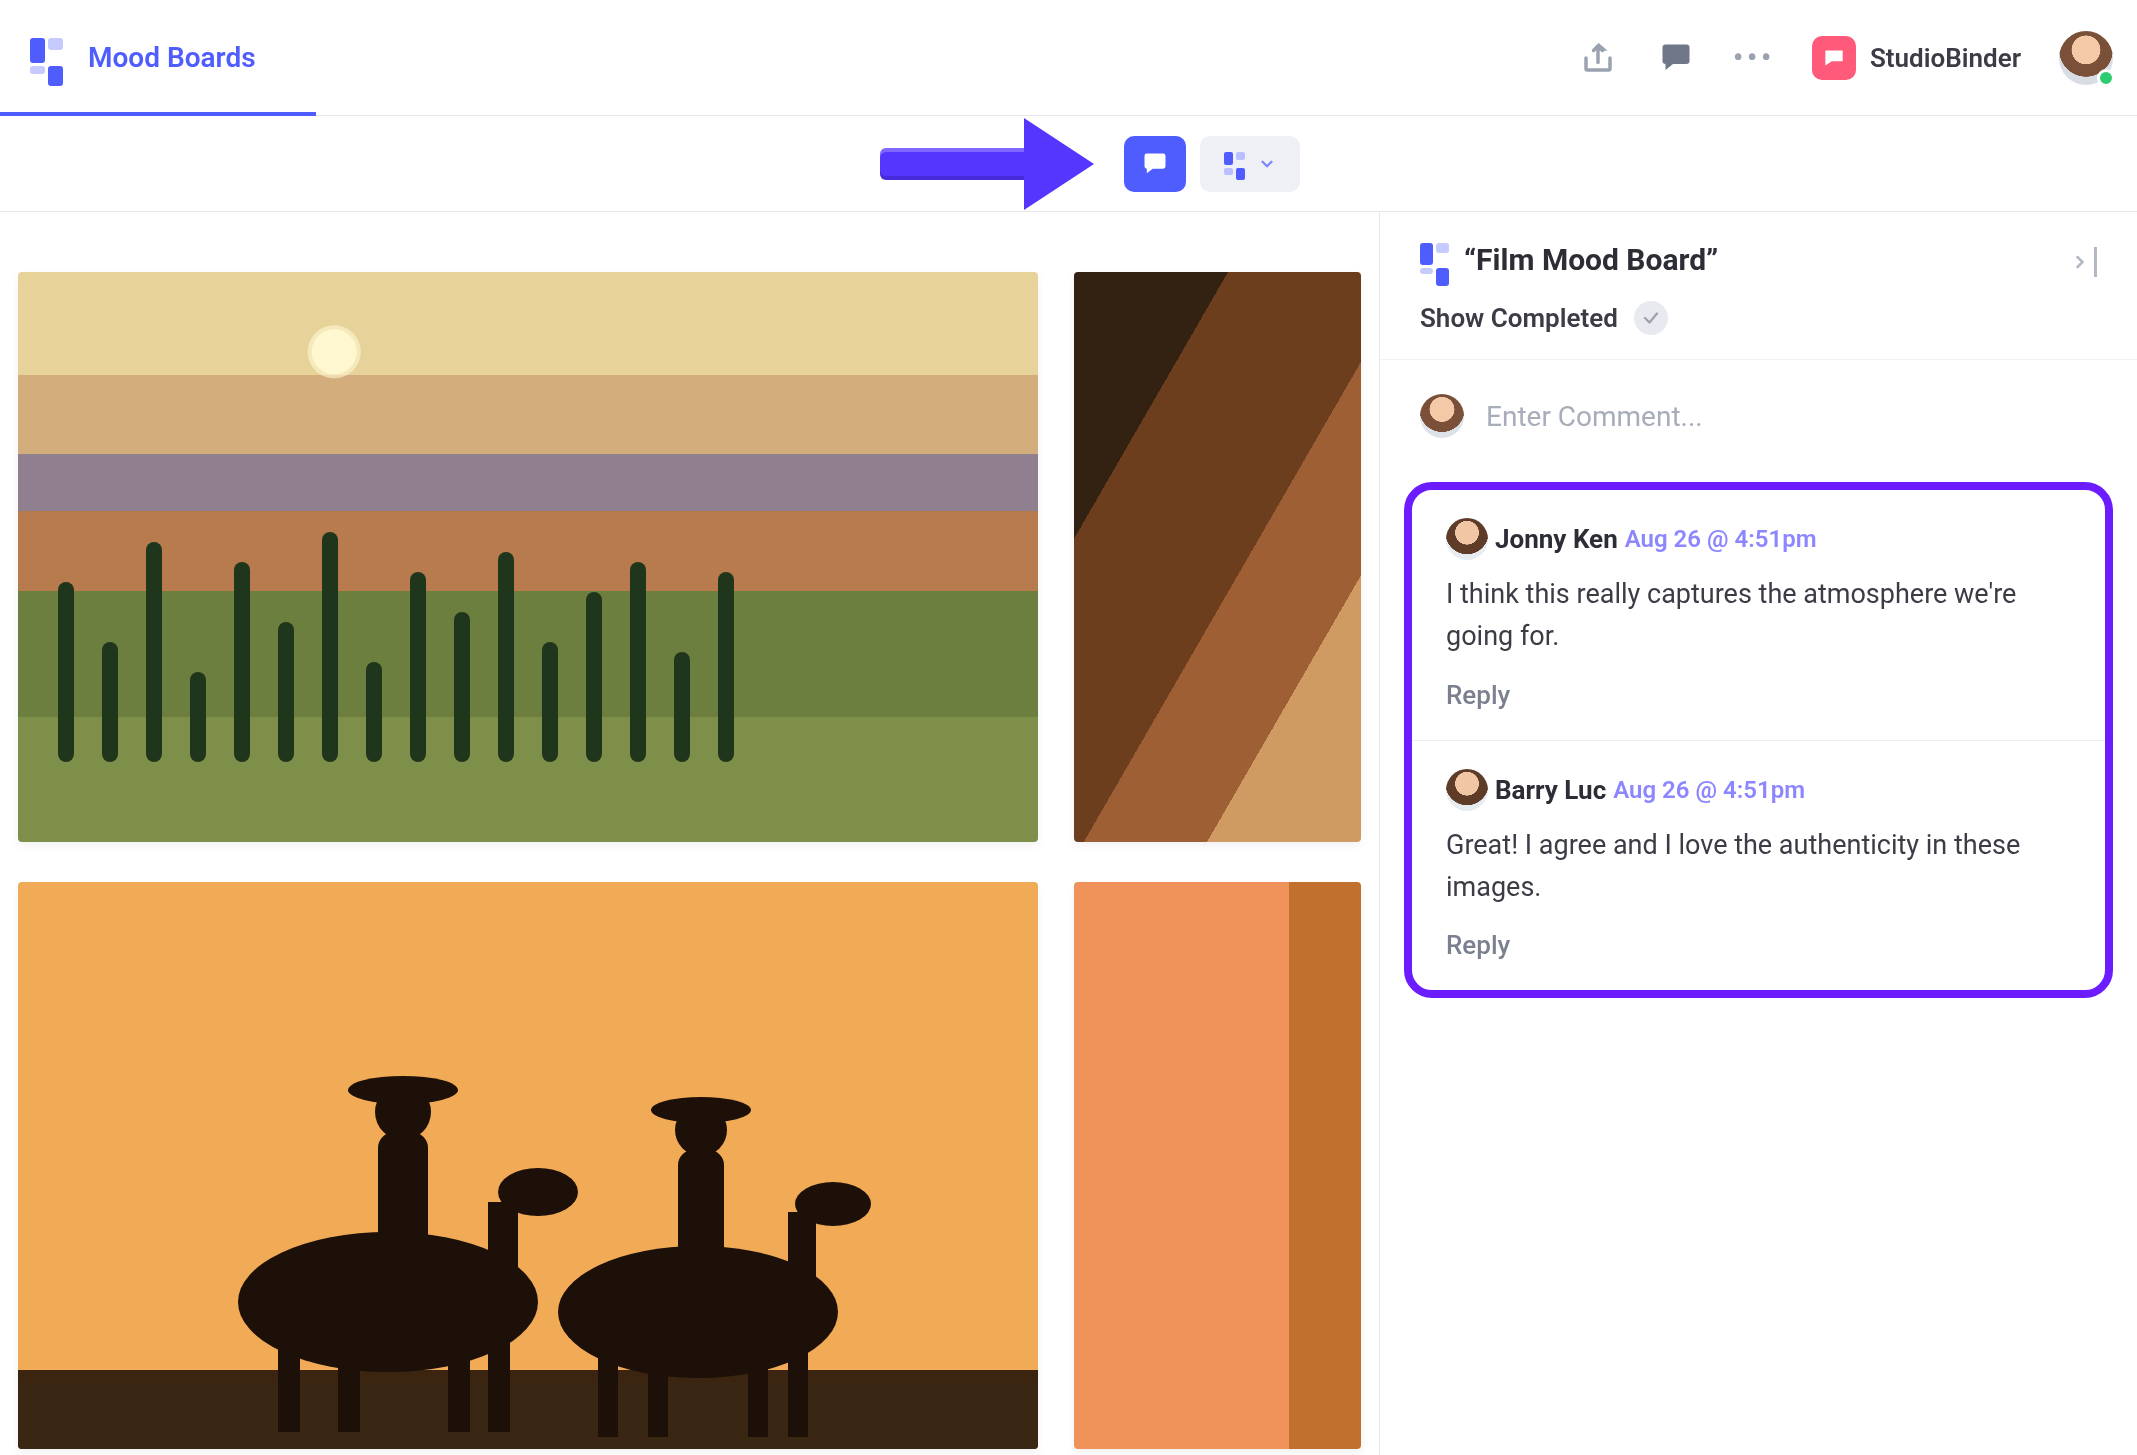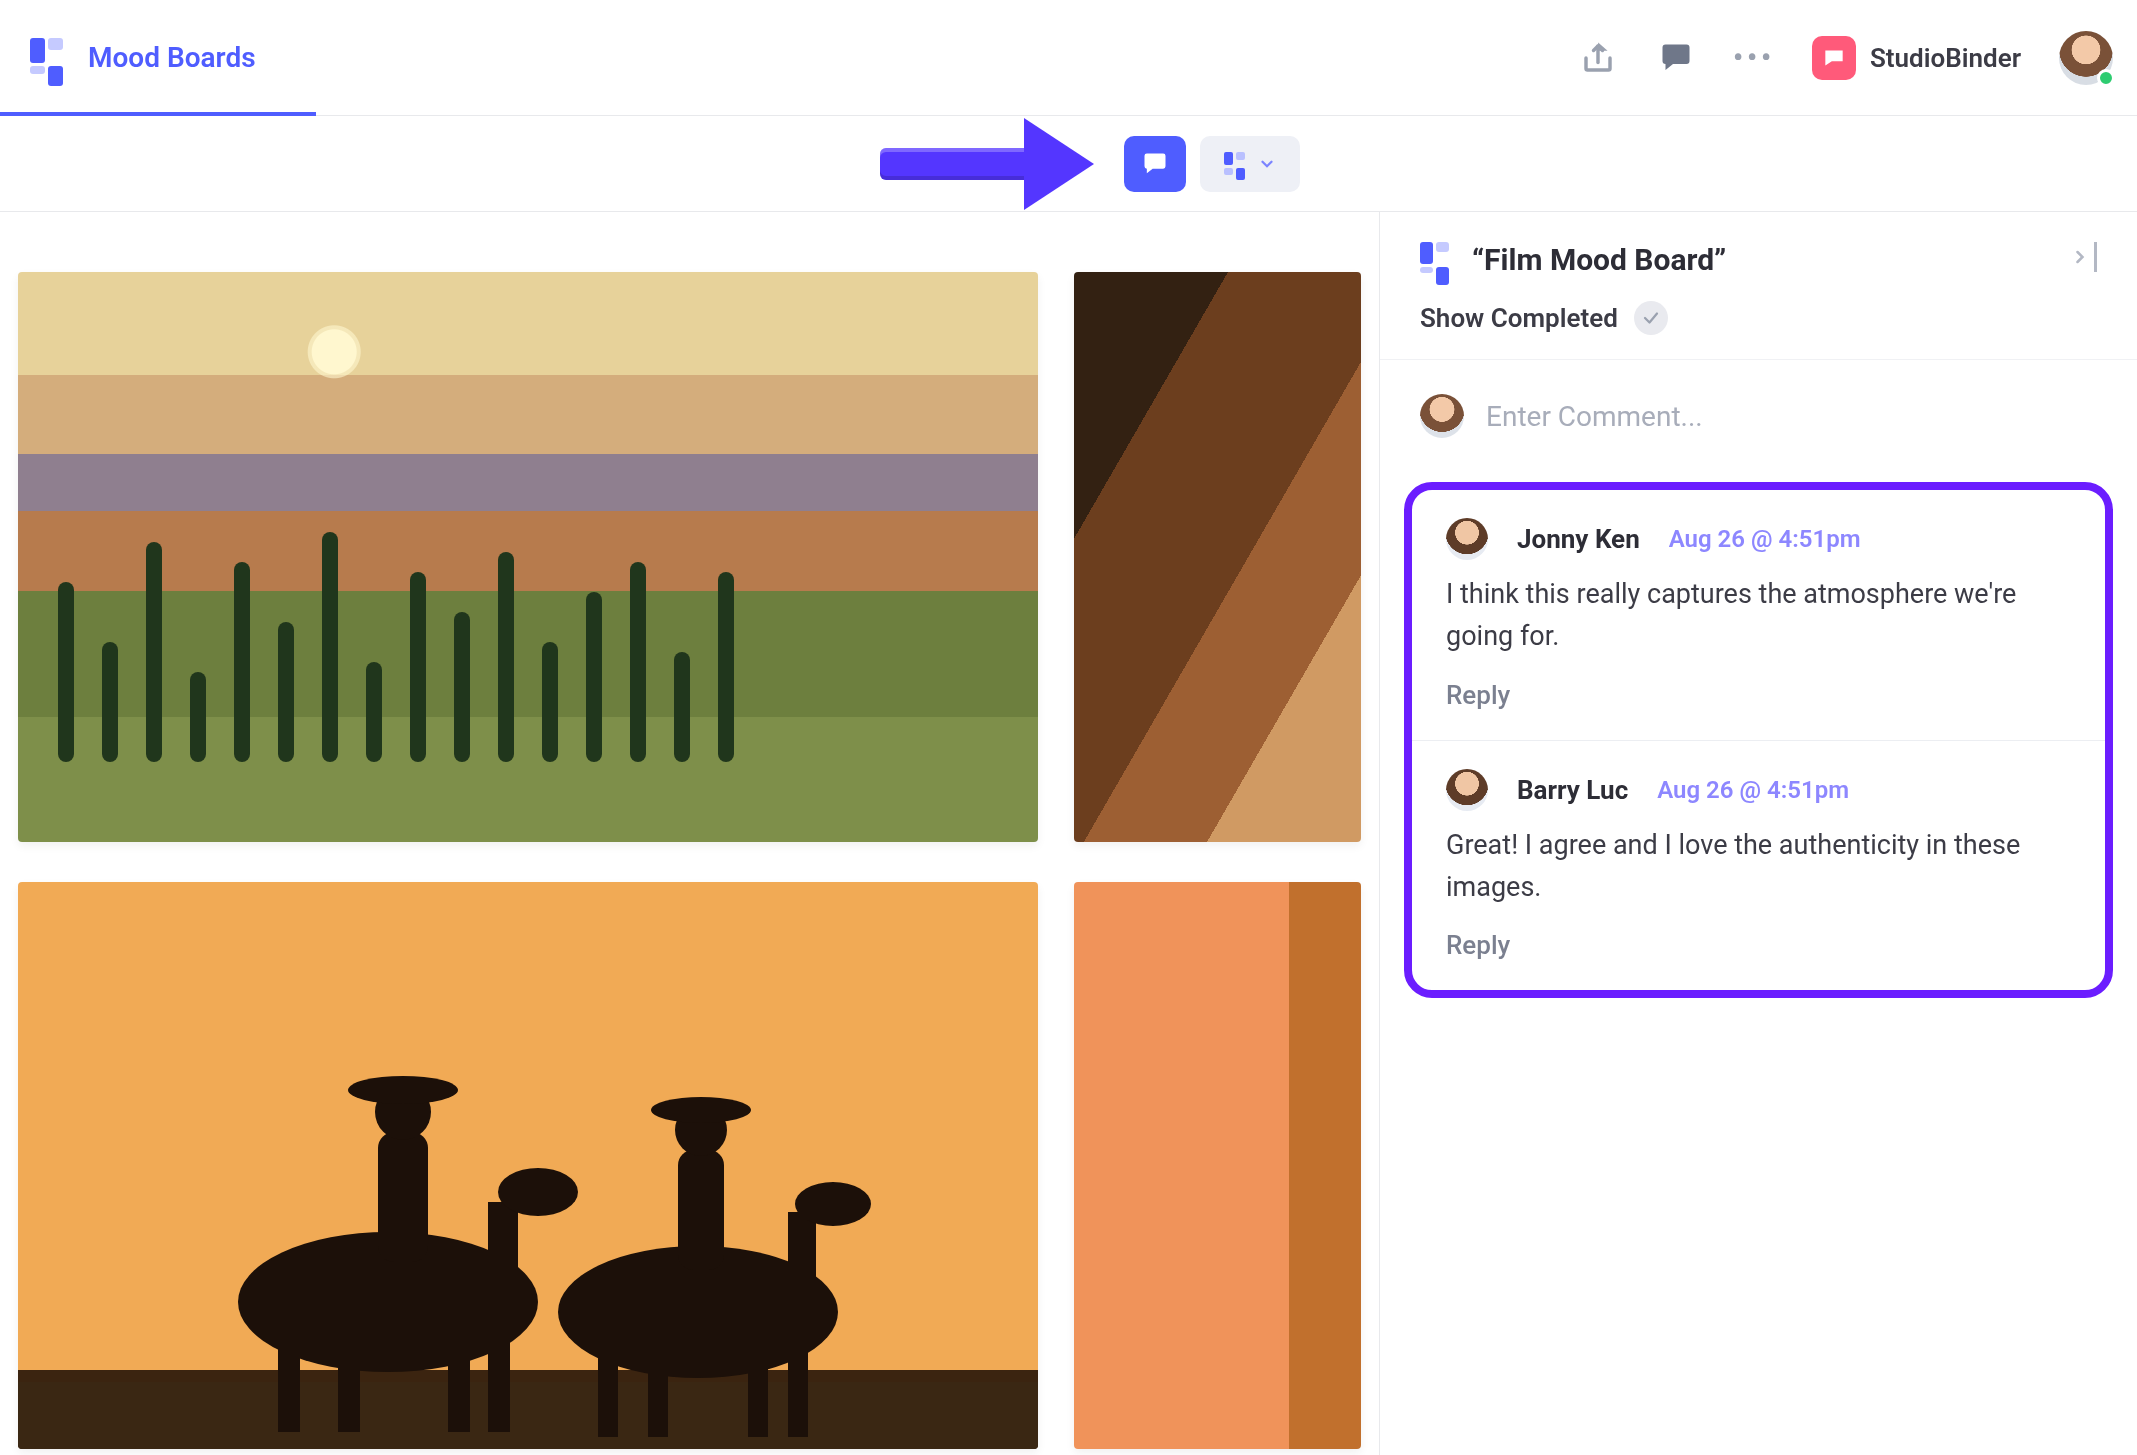--- a/index.html
+++ b/index.html
@@ -59,21 +59,21 @@
       linear-gradient(120deg,#3a2a1c 0 25%, #6e4427 25% 55%, #9a623a 55% 75%, #c99866 75% 100%);
       filter: contrast(1.1);}   
   .card.img3 { height:567px; background: linear-gradient(to bottom, #f1aa55 0 86%, #3b2410 86% 100%); position:relative;}
   .card.img3 svg { position:absolute; inset:0; }
   .card.img4 { height:567px; display:flex;}
   .card.img4 .swatch-a{flex:3;background:#f0935a;}
   .card.img4 .swatch-b{flex:1;background:#c1702d;}
 
   
   .sidepanel { width:758px; border-left:1px solid #e8e9ec; display:flex; flex-direction:column; background:#fff;}
-  .sp-header { padding:30px 40px 0 40px; display:flex; align-items:flex-start; gap:18px;}
+  .sp-header { padding:30px 40px 0 40px; display:flex; align-items:flex-end; gap:10px;}
   .sp-header .board-icon { width:34px; height:34px;}
   .sp-header .board-icon .a{width:13px;height:22px;} .sp-header .board-icon .b{width:13px;height:10px;} .sp-header .board-icon .c{width:13px;height:6px;} .sp-header .board-icon .d{width:13px;height:18px;}
   .sp-title { font-size:30px; font-weight:700; color:#2d2d36;}
   .sp-close { margin-left:auto; color:#b3b8c4; font-size:26px; cursor:pointer; display:flex; align-items:center;}
   .sp-close .bar { width:3px; height:30px; background:#b3b8c4; margin-left:4px;}
 
   .sp-tabs { display:flex; gap:140px; padding:26px 40px 0 40px; border-bottom:1px solid #e8e9ec;}
   .sp-tab { font-size:27px; font-weight:600; padding-bottom:18px; color:#3c3c46; cursor:pointer; }
   .sp-tab.active { color:#4f5dff; border-bottom:4px solid #4f5dff; margin-bottom:-1px;}
 
@@ -84,21 +84,21 @@
   .sp-input-row { padding:34px 40px; display:flex; align-items:center; gap:22px; }
   .sp-input-row .avatar { width:44px; height:44px;}
   .sp-input-row .avatar .face{ background: radial-gradient(circle at 50% 35%, #f3c9a8 0 34%, #7a5138 35% 62%, #dde2e9 63% 100%);}
   .sp-input { flex:1; border:none; font-size:28px; color:#7f1d1d; outline:none;}
   .sp-input::placeholder { color:#a8adba;}
 
   .comments-box { margin:10px 24px 24px 24px; border:8px solid #6b1dff; border-radius:28px; overflow:hidden;}
   .comment { padding:28px 34px 30px 34px; }
   .comment + .comment { border-top:1px solid #eceef2;}
   .comment.reply-comment { }
-  .c-head { display:flex; align-items:center; gap:29px; margin-bottom:14px;}
+  .c-head { display:flex; align-items:center; gap:7px; margin-bottom:14px;}
   .c-head .avatar { width:42px; height:42px;}
   .c-head .avatar .face{ background: radial-gradient(circle at 50% 35%, #f0c6a4 0 34%, #5e3c28 35% 62%, #e7ebf2 63% 100%);}
   .c-name { font-size:26px; font-weight:700; color:#2d2d36;}
   .c-time { font-size:24px; font-weight:600; color:#8d87ff;}
   .c-body { font-size:27px; line-height:1.55; color:#3c3c46; margin-bottom:22px;}
   .c-reply { font-size:26px; font-weight:500; color:#7b8090; cursor:pointer;}
 
 </style>
 </head>
 <body>

